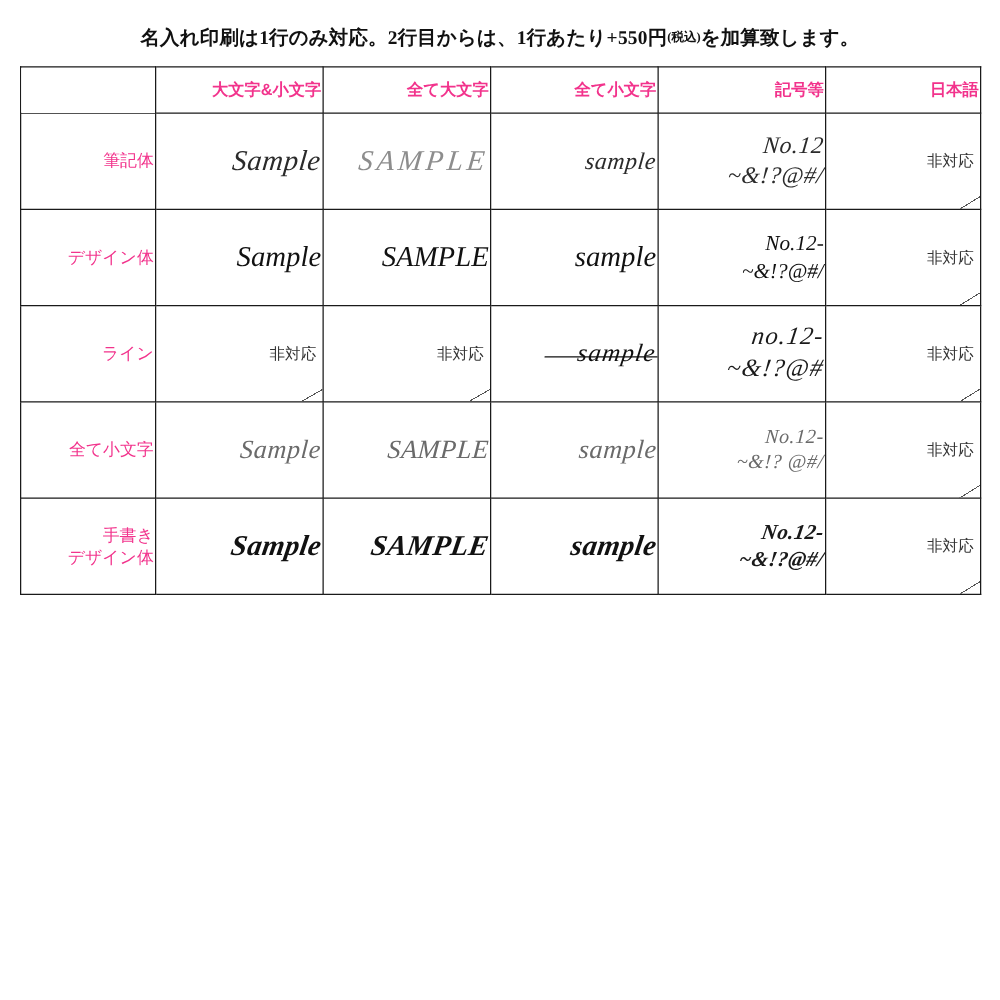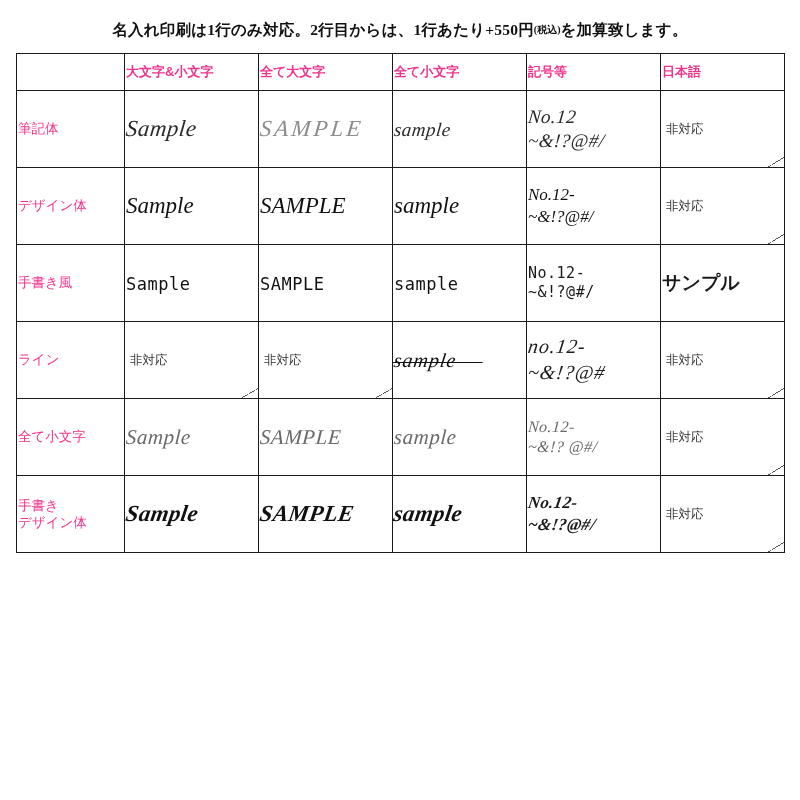--- a/index.html
+++ b/index.html
@@ -37,21 +37,21 @@
     letter-spacing: 0;
   }
   table.spec {
     border-collapse: collapse;
     width: 768px;
     margin: 0 auto;
     table-layout: fixed;
   }
   table.spec th, table.spec td {
     border: 1px solid #1a1a1a;
-    text-align: left;
+    text-align: right;
     vertical-align: middle;
     position: relative;
     overflow: hidden;
   }
   thead th {
     height: 34px;
     font-size: 13px;
     font-weight: 700;
     color: #f2338c;
     font-family: "Liberation Sans", sans-serif;
@@ -257,31 +257,20 @@
         <td class="sym">
           <span class="f-design sym two-line">No.12-</span>
           <span class="f-design sym two-line">~&amp;!?@#/</span>
         </td>
         <td class="na"><span>非対応</span></td>
       </tr>
 
 
 
 
-      <tr>
-        <td class="rowhead">手書き風</td>
-        <td class="sample"><span class="f-hand">Sample</span></td>
-        <td class="sample"><span class="f-hand">SAMPLE</span></td>
-        <td class="sample"><span class="f-hand">sample</span></td>
-        <td class="sym">
-          <span class="f-hand sym two-line">No.12-</span>
-          <span class="f-hand sym two-line">~&amp;!?@#/</span>
-        </td>
-        <td class="jp"><span class="jp-hand">サンプル</span></td>
-      </tr>
 
       <tr>
         <td class="rowhead">ライン</td>
         <td class="na"><span>非対応</span></td>
         <td class="na"><span>非対応</span></td>
         <td class="sample"><span class="f-line strike">sample</span></td>
         <td class="sym">
           <span class="f-line two-line">no.12-</span>
           <span class="f-line two-line">~&amp;!?@#</span>
         </td>

